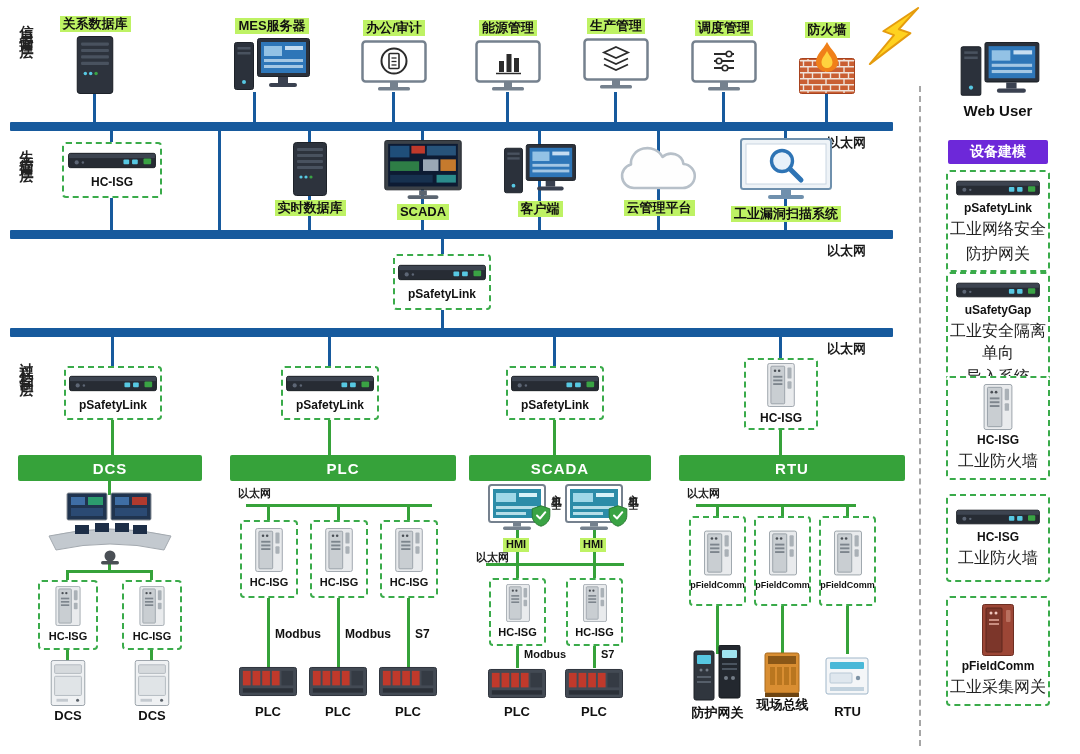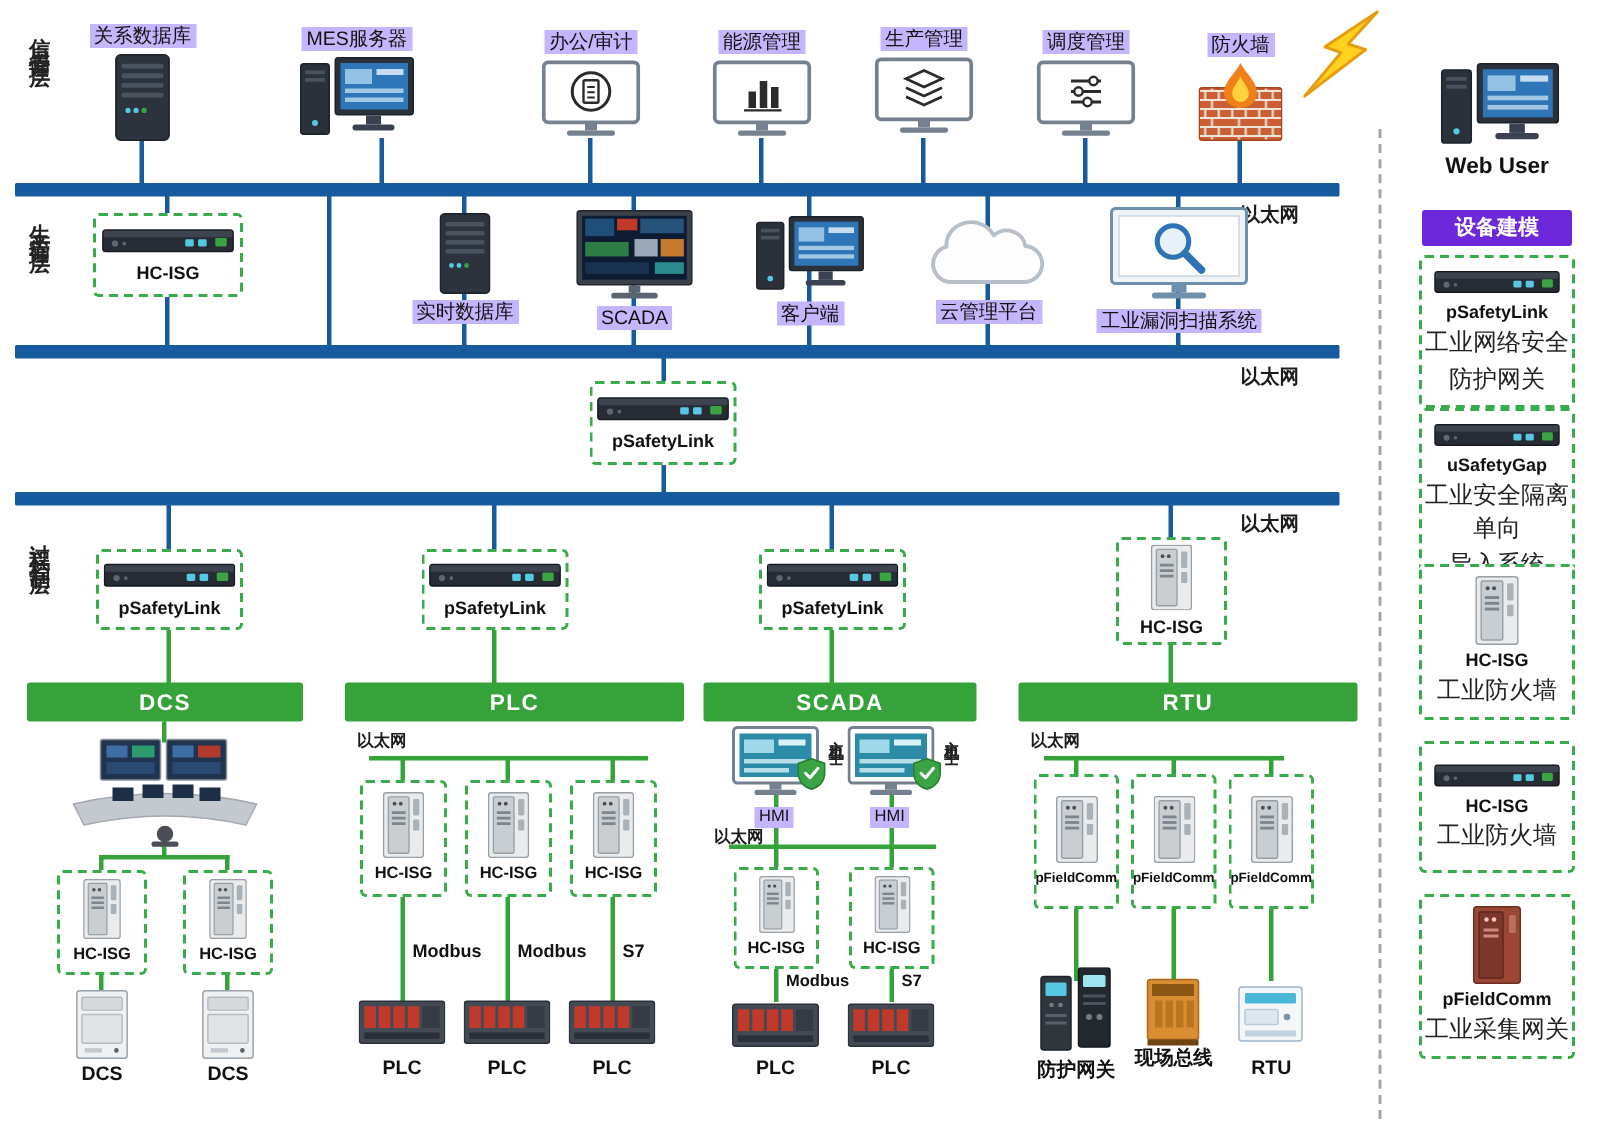--- a/index.html
+++ b/index.html
@@ -6,21 +6,21 @@
   html,body{background:#fff}
   body{font-family:"Liberation Sans","DejaVu Sans",sans-serif;color:#111}
   #canvas{position:relative;width:1080px;height:754px;background:#fff;overflow:hidden}
   .vtext{position:absolute;writing-mode:vertical-lr;text-orientation:upright;font-size:14px;font-weight:700;color:#222;letter-spacing:5px;line-height:1}
   .bar{position:absolute;height:9px;background:#175a9d;border-radius:1px}
   .ethl{position:absolute;font-size:13px;color:#1b1b1b;font-weight:600}
   .bv{position:absolute;width:3px;background:#175a9d}
   .gv{position:absolute;width:3px;background:#36a23a}
   .gh{position:absolute;height:3px;background:#36a23a}
   .node{position:absolute;display:flex;flex-direction:column;align-items:center;gap:4px}
-  .nl{font-size:13px;font-weight:400;color:#111;white-space:nowrap;background:#c4b5fd;padding:0 3px;line-height:1.25}
+  .nl{font-size:13px;font-weight:700;color:#111;white-space:nowrap;background:#bef264;padding:0 3px;line-height:1.25}
   .nl.sm{font-size:11px}
   .dashed{position:absolute;border:2px dashed #3aab4a;border-radius:4px;background:#fff;display:flex;flex-direction:column;align-items:center;justify-content:center;gap:4px}
   .dashed .nl{font-weight:600;background:transparent}
   .zhead{position:absolute;height:26px;background:#36a23a;color:#fff;font-size:15px;font-weight:700;display:flex;align-items:center;justify-content:center;border-radius:2px;letter-spacing:1px}
   .zlabel{position:absolute;font-size:13px;font-weight:700;color:#111;text-align:center;white-space:nowrap}
   .proto{position:absolute;font-size:12px;font-weight:700;color:#111;background:#fff;padding:0 2px}
   .gethl{position:absolute;font-size:11px;color:#1b1b1b;font-weight:600}
   .guard{position:absolute;writing-mode:vertical-lr;text-orientation:upright;font-size:10px;color:#222;font-weight:600;line-height:1;letter-spacing:2px}
   .sitem{position:absolute;left:946px;width:104px;border:2px dashed #3aab4a;border-radius:4px;background:#fff;display:flex;flex-direction:column;align-items:center;justify-content:center;gap:3px;padding:6px 2px;text-align:center}
   .sname{font-size:12px;font-weight:700;color:#111}
@@ -312,21 +312,21 @@
   <span class="vtext" style="left:20px;top:14px">信息管理层</span>
   <span class="vtext" style="left:20px;top:138px">生产管理层</span>
   <span class="vtext" style="left:20px;top:352px">过程控制层</span>
 
   <div class="node" style="left:50px;top:16px;width:90px">
     <span class="nl">关系数据库</span>
     <span class="icon"><svg width="38" height="58">
           <use href="#sym-tower"></use>
         </svg></span>
   </div>
-  <div class="node" style="left:188px;top:18px;width:100px">
+  <div class="node" style="left:222px;top:18px;width:100px">
     <span class="nl">MES服务器</span>
     <span class="icon"><svg width="76" height="56">
           <use href="#sym-desktop"></use>
         </svg></span>
   </div>
   <div class="node" style="left:352px;top:20px;width:84px">
     <span class="nl">办公/审计</span>
     <span class="icon"><svg width="66" height="54">
           <use href="#sym-mon-doc"></use>
         </svg></span>

